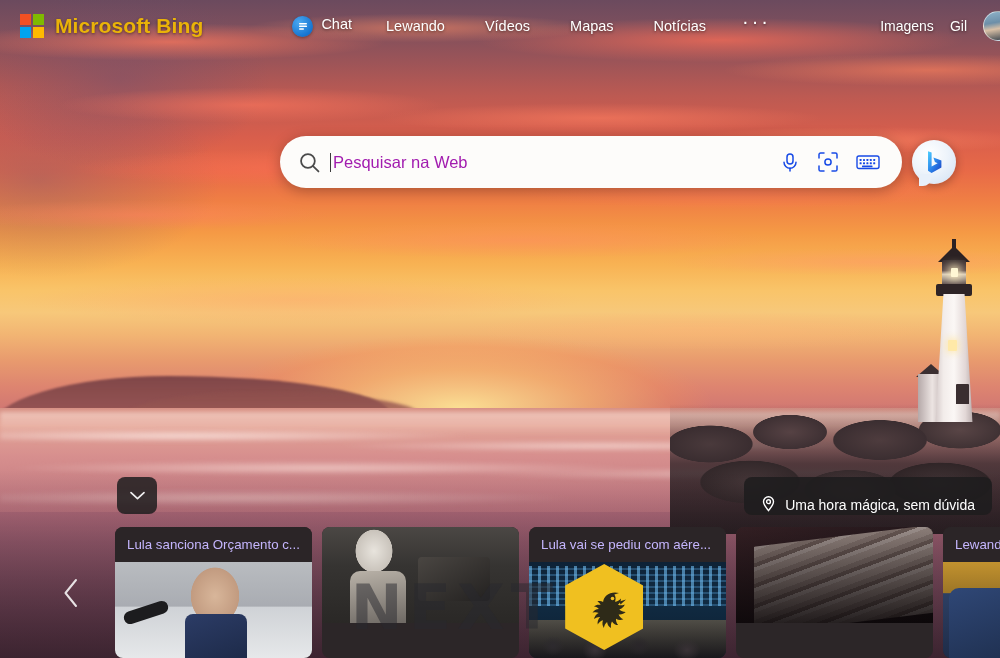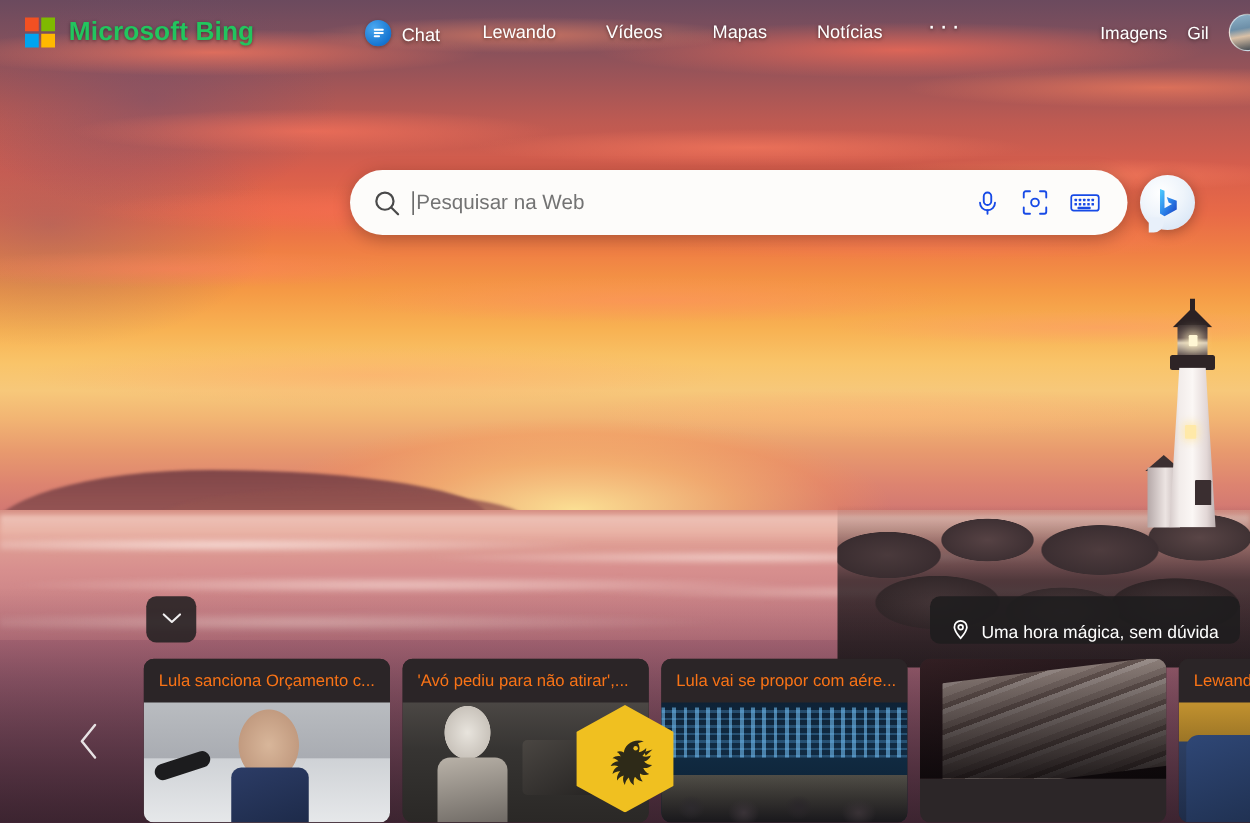--- a/index.html
+++ b/index.html
@@ -185,25 +185,25 @@
 
   
   .topnav {
     position: absolute; left: 0; top: 0; width: 1000px; height: 52px;
     display: flex; align-items: center; z-index: 40;
   }
   .brand { display: flex; align-items: center; gap: 11px; margin-left: 20px; cursor: pointer; }
   .ms-logo { width: 24px; height: 24px; display: grid; grid-template-columns: 1fr 1fr; grid-template-rows: 1fr 1fr; gap: 2px; }
   .ms-logo i { display: block; }
   .brand-name {
-    color: #22c55e; font-size: 21px; font-weight: 600; letter-spacing: .1px;
+    color: #eab308; font-size: 21px; font-weight: 600; letter-spacing: .1px;
     text-shadow: 0 1px 3px rgba(0,0,0,.45);
   }
   .nav-links { display: flex; align-items: center; gap: 0; margin-left: 75px; }
-  .nav-chat { display: flex; align-items: flex-end; gap: 8px; padding: 6px 14px; cursor: pointer; }
+  .nav-chat { display: flex; align-items: flex-start; gap: 8px; padding: 6px 14px; cursor: pointer; }
   .chat-badge {
     width: 21px; height: 21px; border-radius: 50%;
     background: radial-gradient(circle at 34% 30%, #4aa8f0, #1675d1 70%, #0f5fb5);
     display: flex; align-items: center; justify-content: center;
     box-shadow: 0 1px 3px rgba(0,0,0,.35);
   }
   .chat-badge svg { display: block; }
   .nav-item {
     color: #fff; font-size: 14.5px; padding: 7px 20px; cursor: pointer;
     text-shadow: 0 1px 3px rgba(0,0,0,.5); white-space: nowrap;
@@ -229,21 +229,21 @@
   }
   .searchbox {
     width: 622px; height: 52px; background: #fdfcfa; border-radius: 26px;
     display: flex; align-items: center; box-shadow: 0 3px 14px rgba(0,0,0,.28);
   }
   .s-magnify { margin-left: 17px; display: flex; }
   .s-input-wrap { flex: 1; display: flex; align-items: center; margin-left: 8px; position: relative; }
   .caret {
     width: 1px; height: 19px; background: #3b3b3b; margin-right: 2px;
   }
-  .s-placeholder { color: #737373; font-size: 16.5px; }
+  .s-placeholder { color: #a21caf; font-size: 16.5px; }
   .s-icons { display: flex; align-items: center; gap: 17px; margin-right: 22px; }
   .s-ic { cursor: pointer; display: flex; }
   .bing-fab {
     width: 44px; height: 44px; border-radius: 50%; cursor: pointer;
     background: radial-gradient(circle at 38% 32%, #ffffff 0%, #eef4fb 45%, #cfe0f4 100%);
     display: flex; align-items: center; justify-content: center;
     box-shadow: 0 2px 10px rgba(0,0,0,.3);
     position: relative;
   }
   .bing-fab::after {
@@ -274,21 +274,21 @@
   
   .cards {
     position: absolute; left: 115px; top: 527px; display: flex; gap: 10px; z-index: 30;
   }
   .card {
     width: 197px; height: 131px; border-radius: 8px; overflow: hidden;
     background: #2c2628; cursor: pointer; flex-shrink: 0; position: relative;
   }
   .card-title {
     height: 35px; display: flex; align-items: center; padding: 0 12px;
-    color: #f97316; font-size: 13.3px; white-space: nowrap; overflow: hidden;
+    color: #c4b5fd; font-size: 13.3px; white-space: nowrap; overflow: hidden;
     background: #2b2527;
   }
   .card-img { height: 96px; width: 100%; position: relative; overflow: hidden; }
 
   .img-lula {
     background:
       radial-gradient(ellipse 34px 40px at 100px 34px, #d8b69a, #c29b80 70%, rgba(0,0,0,0) 72%),
       linear-gradient(180deg, #b9bcc0 0%, #a9acb2 46%, #cfd2d6 47%, #e6e8ea 100%);
   }
   .img-lula::before {
@@ -555,40 +555,40 @@
 </div>
 
 <div class="cards">
 
   <div class="card">
     <div class="card-title">Lula sanciona Orçamento c...</div>
     <div class="card-img img-lula"></div>
   </div>
 
   <div class="card">
-    <div class="card-title">'Avó pediu para não atirar',...</div>
     <div class="card-img img-avo"></div>
   </div>
 
   <div class="card">
-    <div class="card-title">Lula vai se propor com aére...</div>
+    <div class="card-title">Lula vai se pediu com aére...</div>
     <div class="card-img img-aereo"></div>
   </div>
 
   <div class="card">
     <div class="card-img img-mec"></div>
   </div>
 
   <div class="card clipped">
     <div class="card-title">Lewando...</div>
     <div class="card-img img-lewa"></div>
   </div>
 </div>
 
 <div class="watermark">
+  <span class="wm-text">NEXT</span>
   <span class="wm-hex">
     <svg width="52" height="52" viewBox="0 0 52 52">
       <path d="M41 12c-4.6-1.4-9.4-.3-12.6 2.6-2.1 1.9-3 4.2-3.3 6.3-1.8-1-3.9-1.2-5.7-.4 1.6.8 2.7 2.1 3.2 3.6-2.3-.6-4.8-.1-6.6 1.4 2 .2 3.7 1.1 4.8 2.5-2.6.1-5 1.5-6.3 3.8 2.2-.7 4.4-.6 6.2.2-2.5 1.1-4.3 3.4-4.7 6.1 1.9-1.5 4.1-2.2 6.2-2.1-2 1.9-3 4.7-2.5 7.4 1.3-2.1 3.2-3.5 5.3-4.1-1 2.5-.7 5.4.9 7.6.3-2.5 1.5-4.6 3.2-6 .3 2.6 1.8 5 4.1 6.2-.6-2.4-.3-4.8.8-6.7 1.4 2.2 3.7 3.6 6.2 3.7-1.6-1.9-2.4-4.2-2.2-6.4 2.2 1.4 5 1.6 7.4.5-2.3-1-4-2.7-4.8-4.8 2.6.4 5.3-.5 7.1-2.4-2.6-.1-4.9-1.1-6.4-2.8 2.5-.6 4.6-2.4 5.5-4.8-2.3 1.1-4.8 1.2-6.9.4 2-1.5 3.2-3.9 3.1-6.4-1.6 1.9-3.7 3.1-6 3.3 1-2.3.8-5-.6-7.1Z" fill="#2e2a18"></path>
       <circle cx="34.5" cy="17.5" r="1.8" fill="#f0c020"></circle>
       <path d="M41.5 20.5 48 18.5 42.5 23.5Z" fill="#2e2a18"></path>
     </svg>
   </span>
 </div>
 
 </body></html>

